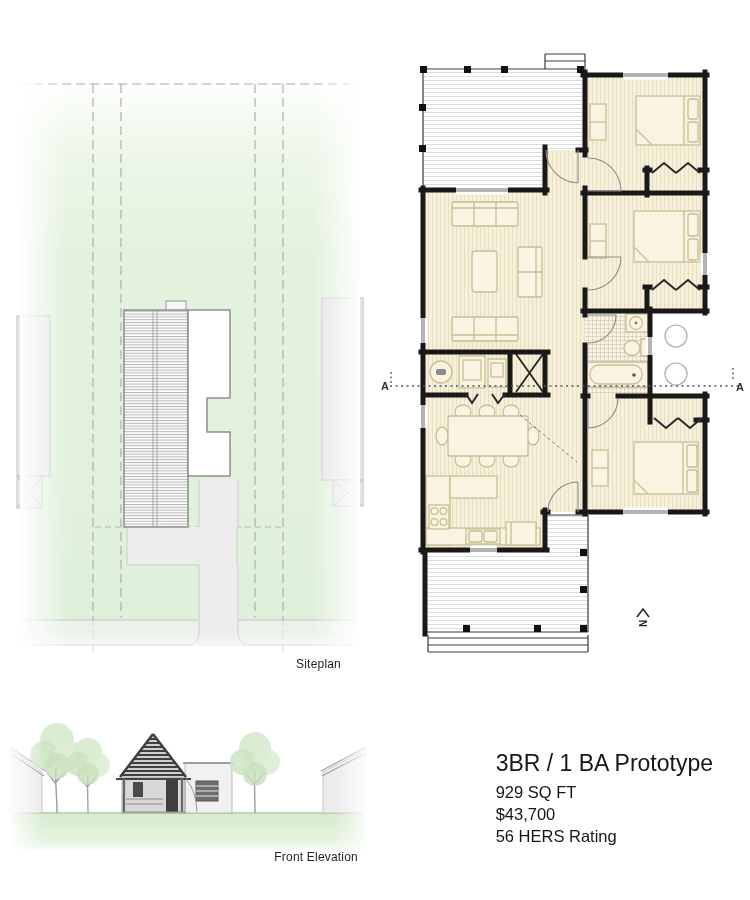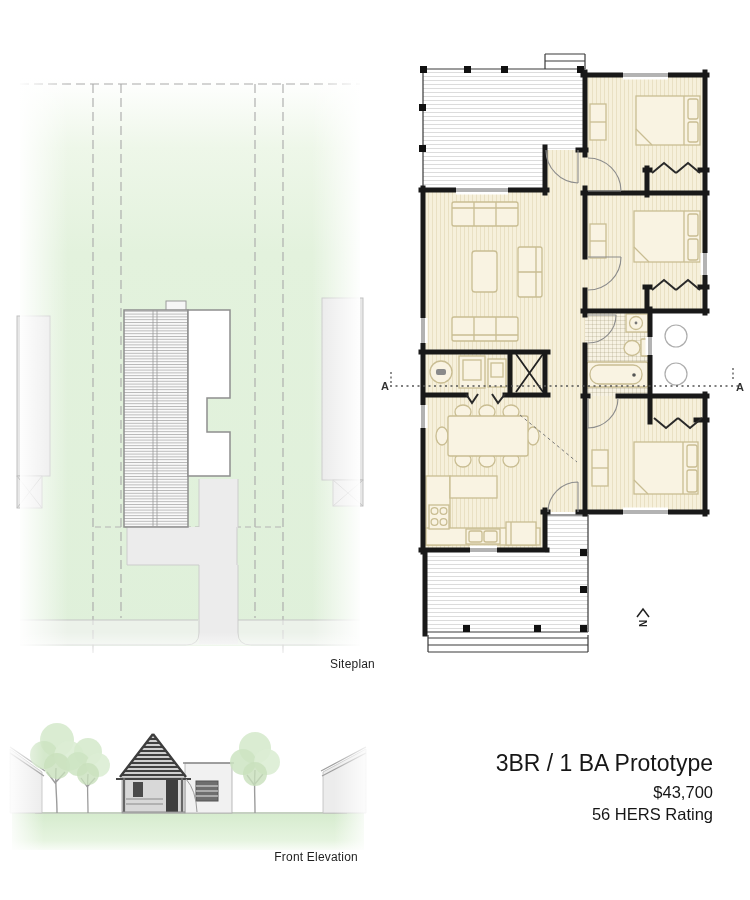--- a/index.html
+++ b/index.html
@@ -1,22 +1,22 @@
 <!DOCTYPE html>
 <html><head>
 <meta charset="utf-8">
 <style>
   html,body{margin:0;padding:0;background:#ffffff;}
   .page{position:relative;width:750px;height:900px;background:#fff;overflow:hidden;
         font-family:"Liberation Sans", sans-serif;}
   svg.sheet{position:absolute;left:0;top:0;}
   .label{position:absolute;color:#1f1f1f;font-size:12px;letter-spacing:.2px;}
-  .site-label{top:657px;right:375px;}
+  .site-label{top:657px;right:409px;}
   .elev-label{top:850px;right:392px;}
-  .info{position:absolute;top:749px;right:37px;text-align:right;color:#161616;}
+  .info{position:absolute;top:749px;right:37px;color:#161616;}
   .info .title{font-size:23px;line-height:29px;margin-bottom:3px;}
   .info .line{font-size:16.5px;line-height:22px;}
 </style>
 </head>
 <body>
 
 <div class="page">
 
 <svg class="sheet" width="750" height="900" viewBox="0 0 750 900">
   <defs>
@@ -403,17 +403,18 @@
     <rect x="8" y="700" width="36" height="160" fill="url(#fadeL)"></rect>
     <rect x="334" y="700" width="36" height="160" fill="url(#fadeR)"></rect>
   </g>
 </svg>
 
 <div class="label site-label">Siteplan</div>
 <div class="label elev-label">Front Elevation</div>
 
 <div class="info">
   <div class="title">3BR / 1 BA Prototype</div>
+  <div class="line">929 SQ FT</div>
   <div class="line">$43,700</div>
   <div class="line">56 HERS Rating</div>
 </div>
 
 </div>
 
 </body></html>

